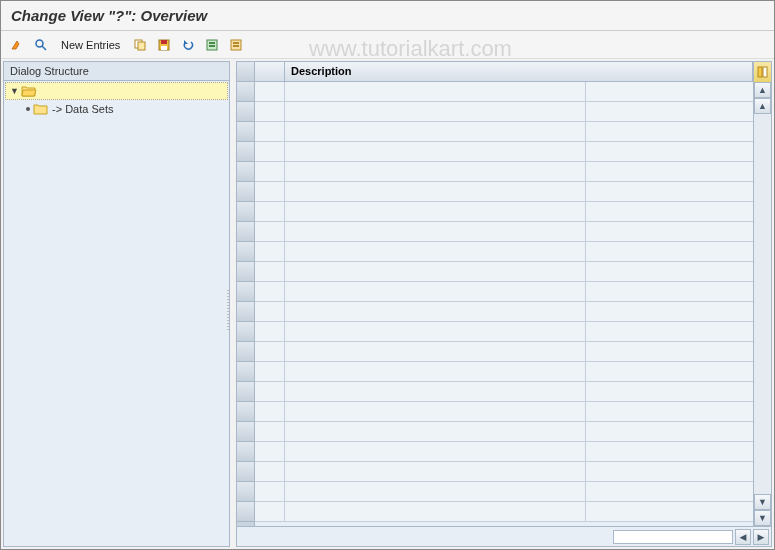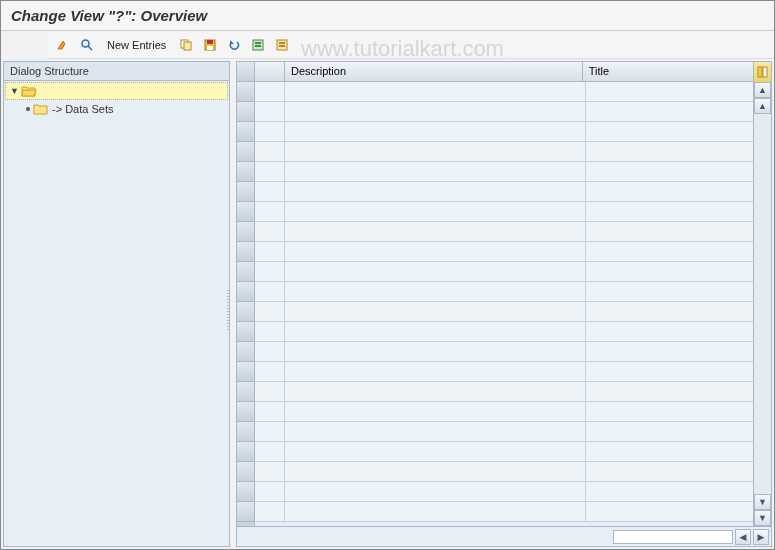--- a/index.html
+++ b/index.html
@@ -25,21 +25,20 @@
     background: #f5f5f5;
   }
   .toolbar {
     display: flex;
     align-items: center;
     gap: 4px;
     padding: 4px 6px;
     background: #f5f5f5;
     border-bottom: 1px solid #ddd;
     height: 28px;
-    margin-left: 46px;
   }
   .toolbar .tbtn {
     width: 20px;
     height: 20px;
     display: flex;
     align-items: center;
     justify-content: center;
     border-radius: 2px;
     cursor: pointer;
   }
@@ -132,20 +131,21 @@
   }
   .row-selector {
     height: 20px;
     border-bottom: 1px solid #a9b8c8;
     background: linear-gradient(#e2e8ef,#c7d1dc);
   }
   .grid-cols {
     flex: 1;
     display: flex;
     flex-direction: column;
+    font-weight: bold;
   }
   .col-headers {
     display: flex;
     height: 20px;
     background: linear-gradient(#f0f4f8,#d7dfe8);
     border-bottom: 1px solid #a9b8c8;
   }
   .col-h {
     border-right: 1px solid #a9b8c8;
     padding: 3px 6px;
@@ -214,21 +214,21 @@
   .hbtn {
     width:16px;height:16px;
     background: linear-gradient(#f5f8fb,#d8e0e8);
     border: 1px solid #a9b8c8;
     display:flex;align-items:center;justify-content:center;
     cursor:pointer;font-size:9px;color:#456;
   }
   .watermark {
     position: absolute;
     top: 35px;
-    left: 300px;
+    left: 308px;
     font-size: 22px;
     color: rgba(200,200,200,0.7);
     font-family: Verdana, Arial, sans-serif;
     pointer-events: none;
   }
 </style>
 </head>
 <body>
 
 <div class="titlebar">Change View "?": Overview</div>
@@ -331,21 +331,20 @@
             <div class="row-selector"></div>
             <div class="row-selector"></div>
             <div class="row-selector"></div>
             <div class="row-selector"></div>
           </div>
       </div>
       <div class="grid-cols">
         <div class="col-headers">
           <div class="col-h narrow"></div>
           <div class="col-h desc">Description</div>
-          <div class="col-h title">Title</div>
         </div>
         <div class="grid-rows" id="grid-rows">
             <div class="grid-row">
               <div class="grid-cell narrow"></div>
               <div class="grid-cell desc"></div>
               <div class="grid-cell title"></div>
             </div>
             <div class="grid-row">
               <div class="grid-cell narrow"></div>
               <div class="grid-cell desc"></div>

